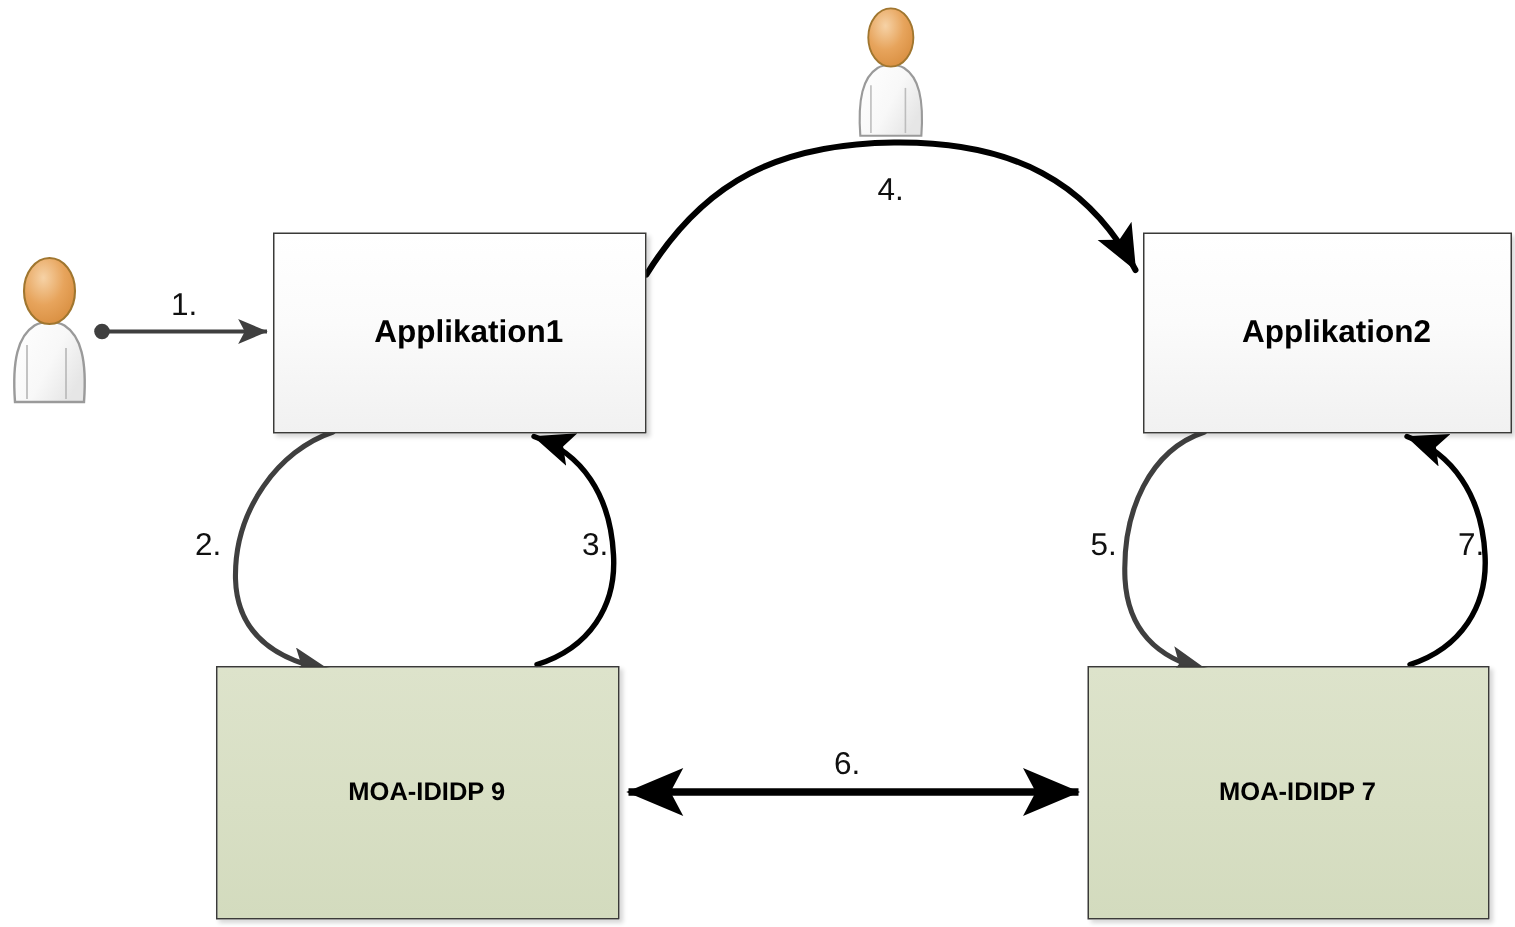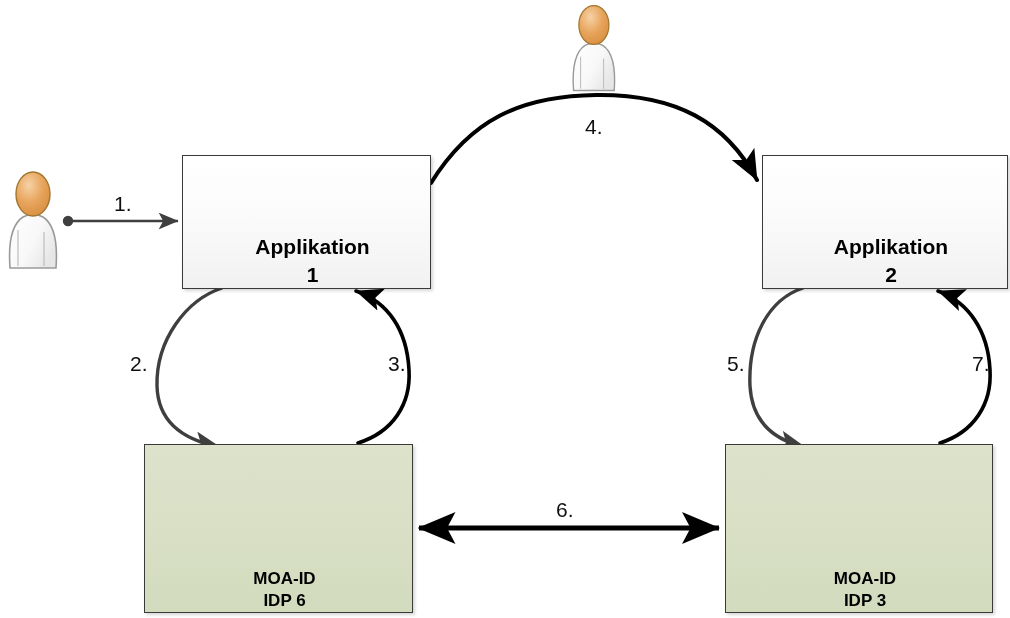--- a/index.html
+++ b/index.html
@@ -23,23 +23,23 @@
     width: 1010px;
     height: 618px;
     pointer-events: none;
   }
 
   
   .node {
     position: absolute;
     box-sizing: border-box;
     display: flex;
-    flex-direction: column;
+    flex-direction: row;
     align-items: center;
-    justify-content: flex-end;
+    justify-content: center;
     text-align: center;
     border: 1px solid #3a3a38;
     font-weight: bold;
     color: #000000;
     line-height: 1.30;
     z-index: 3;
     padding-left: 12px;
   }
   .node.app {
     background: linear-gradient(to bottom, #ffffff 0%, #fbfbfb 45%, #f1f1f1 100%);
@@ -172,26 +172,26 @@
     <span class="l2">1</span>
   </div>
 
   <div class="node app" id="app2">
     <span class="l1">Applikation</span>
     <span class="l2">2</span>
   </div>
 
   <div class="node idp" id="idp1">
     <span class="l1">MOA-ID</span>
-    <span class="l2">IDP 6</span>
+    <span class="l2">IDP 9</span>
   </div>
 
   <div class="node idp" id="idp2">
     <span class="l1">MOA-ID</span>
-    <span class="l2">IDP 3</span>
+    <span class="l2">IDP 7</span>
   </div>
 
   <div class="steplabel" style="left:114px; top:192px;">1.</div>
 
   <div class="steplabel" style="left:130px; top:352px;">2.</div>
 
   <div class="steplabel" style="left:388px; top:352px;">3.</div>
 
   <div class="steplabel" style="left:585px; top:115px;">4.</div>
 

